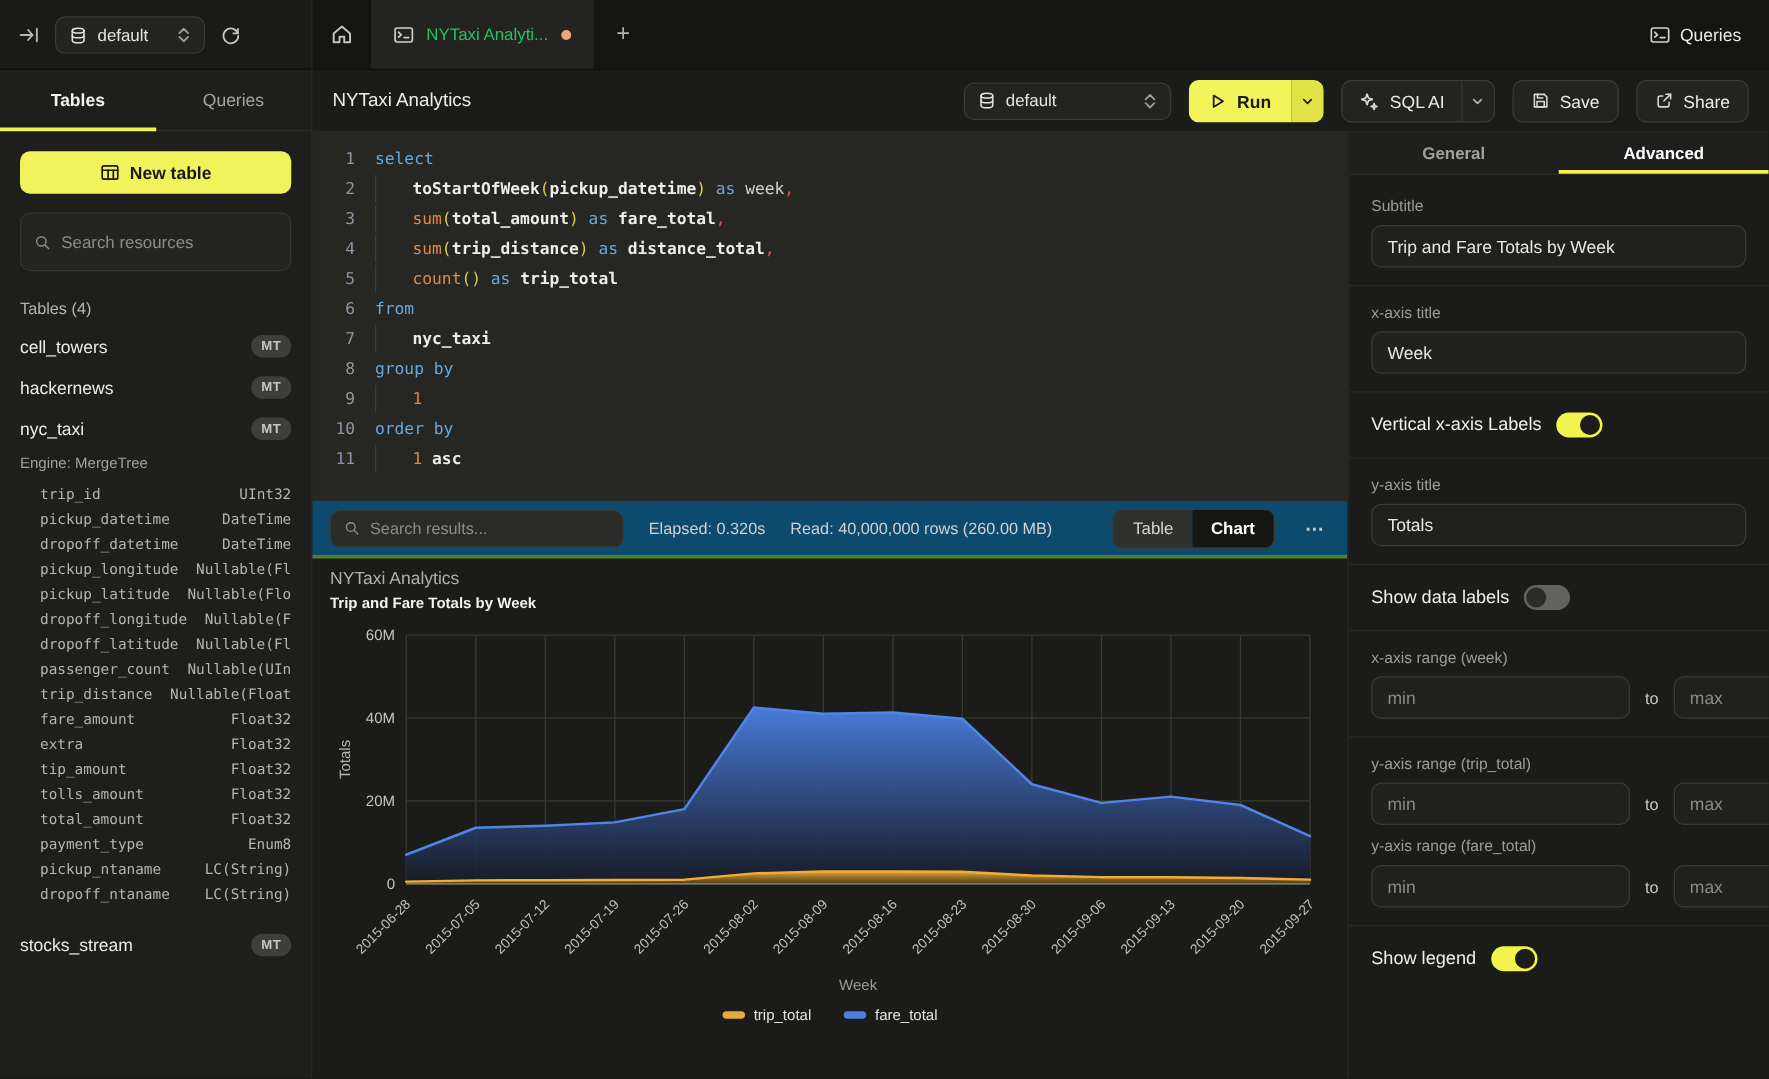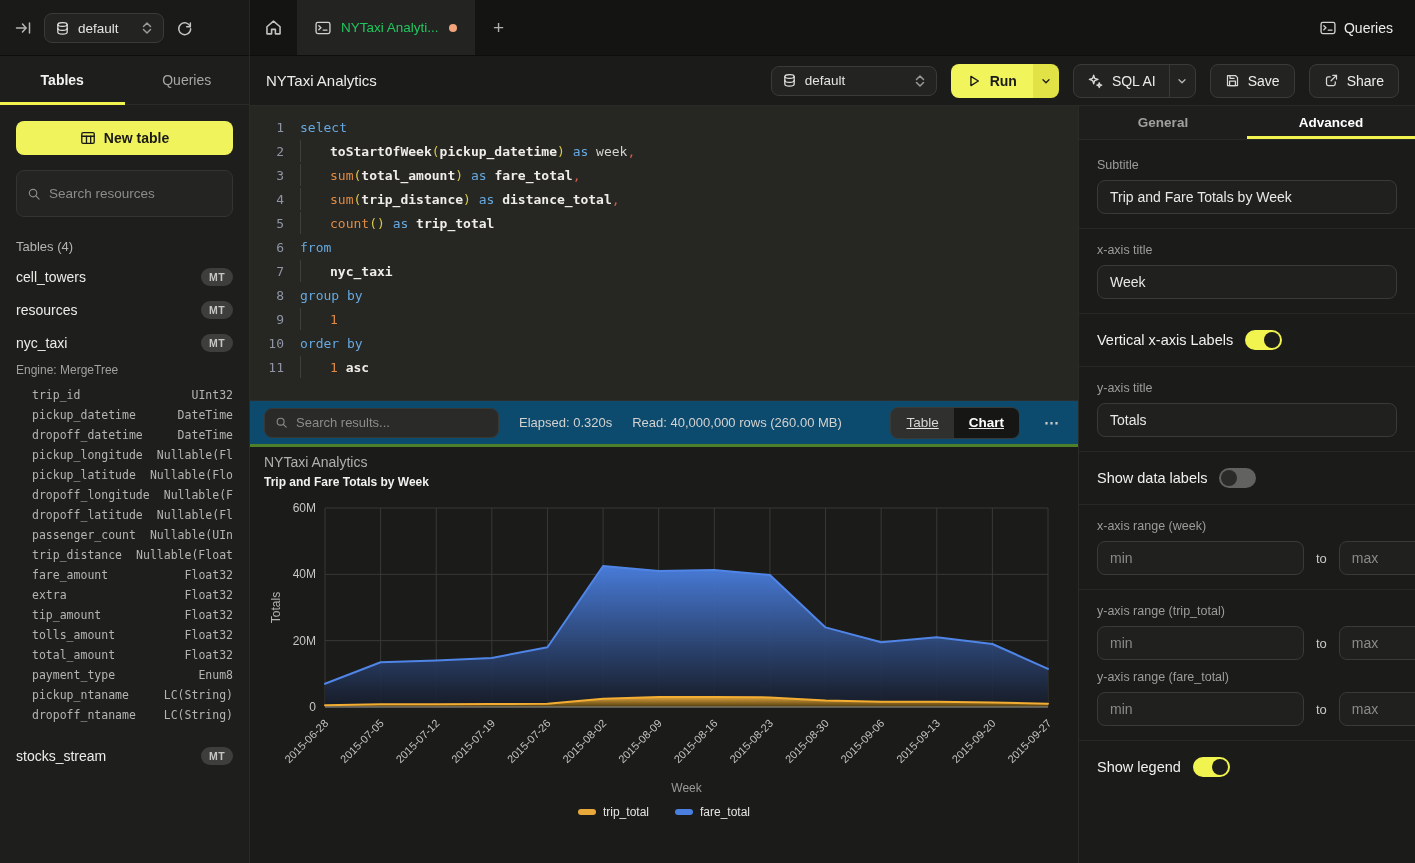--- a/index.html
+++ b/index.html
@@ -70,21 +70,21 @@
   .tk-p { color:#d9c94b; }
   .tk-c { color:#cf5f4d; }
   .tk-t { color:#d6d4d0; }
 
   .results { position:absolute; top:294px; left:0; right:0; height:44px; background:#0c4a6e; border-top:1px solid #2e2e2c; display:flex; align-items:center; gap:20px; padding:0 14px; }
   .res-search { width:235px; height:30px; display:flex; align-items:center; gap:8px; background:#2a2a28; border:1px solid #383834; border-radius:8px; padding:0 10px; color:#8c8c8a; }
   .res-search input { flex:1; background:transparent; border:none; outline:none; color:#d6d6d4; font-size:13px; font-family:inherit; }
   .res-search input::placeholder { color:#8c8c8a; }
   .res-stat { font-size:13px; color:#d2d2d0; white-space:nowrap; }
   .res-spacer { flex:1; }
-  .viewtoggle { display:flex; height:32px; border:1px solid #3a3a36; border-radius:8px; overflow:hidden;text-decoration:underline; }
+  .viewtoggle { display:flex; height:32px; border:1px solid #3a3a36; border-radius:8px; overflow:hidden; }
   .vt-seg { padding:0 15px; display:flex; align-items:center; font-size:13.5px; }
   .vt-table { background:#30302e; color:#d6d6d4; }
   .vt-chart { background:#161614; color:#ffffff; font-weight:700; }
   .more-btn { color:#cacac8; font-size:15px; font-weight:700; letter-spacing:1px; padding:0 4px; }
 
   .greenbar { position:absolute; top:338px; left:0; right:0; height:3px; background:#4d8029; }
   .chart-section { position:absolute; top:341px; left:0; right:0; bottom:0; background:#1b1b19; }
   .chart-title { position:absolute; left:14px; top:7px; font-size:14px; color:#b0b0ae; }
   .chart-subtitle { position:absolute; left:14px; top:28px; font-size:12px; font-weight:700; color:#f2f2f0; }
   .chart-svg { position:absolute; left:0; top:0; width:828px; height:416px; }
@@ -210,21 +210,21 @@
       </span>
       <input placeholder="Search resources" style="">
     </div>
     <div class="side-section">Tables (4)</div>
     <div style="margin-top:6px">
         <div class="trow">
           <span class="tname">cell_towers</span>
           <span class="mt-badge">MT</span>
         </div>
         <div class="trow">
-          <span class="tname">resources</span>
+          <span class="tname">hackernews</span>
           <span class="mt-badge">MT</span>
         </div>
         <div class="trow">
           <span class="tname">nyc_taxi</span>
           <span class="mt-badge">MT</span>
         </div>
         <div class="engine-line">Engine: MergeTree</div>
         <div class="cols">
           <div class="colrow">
             <span>trip_id</span>

